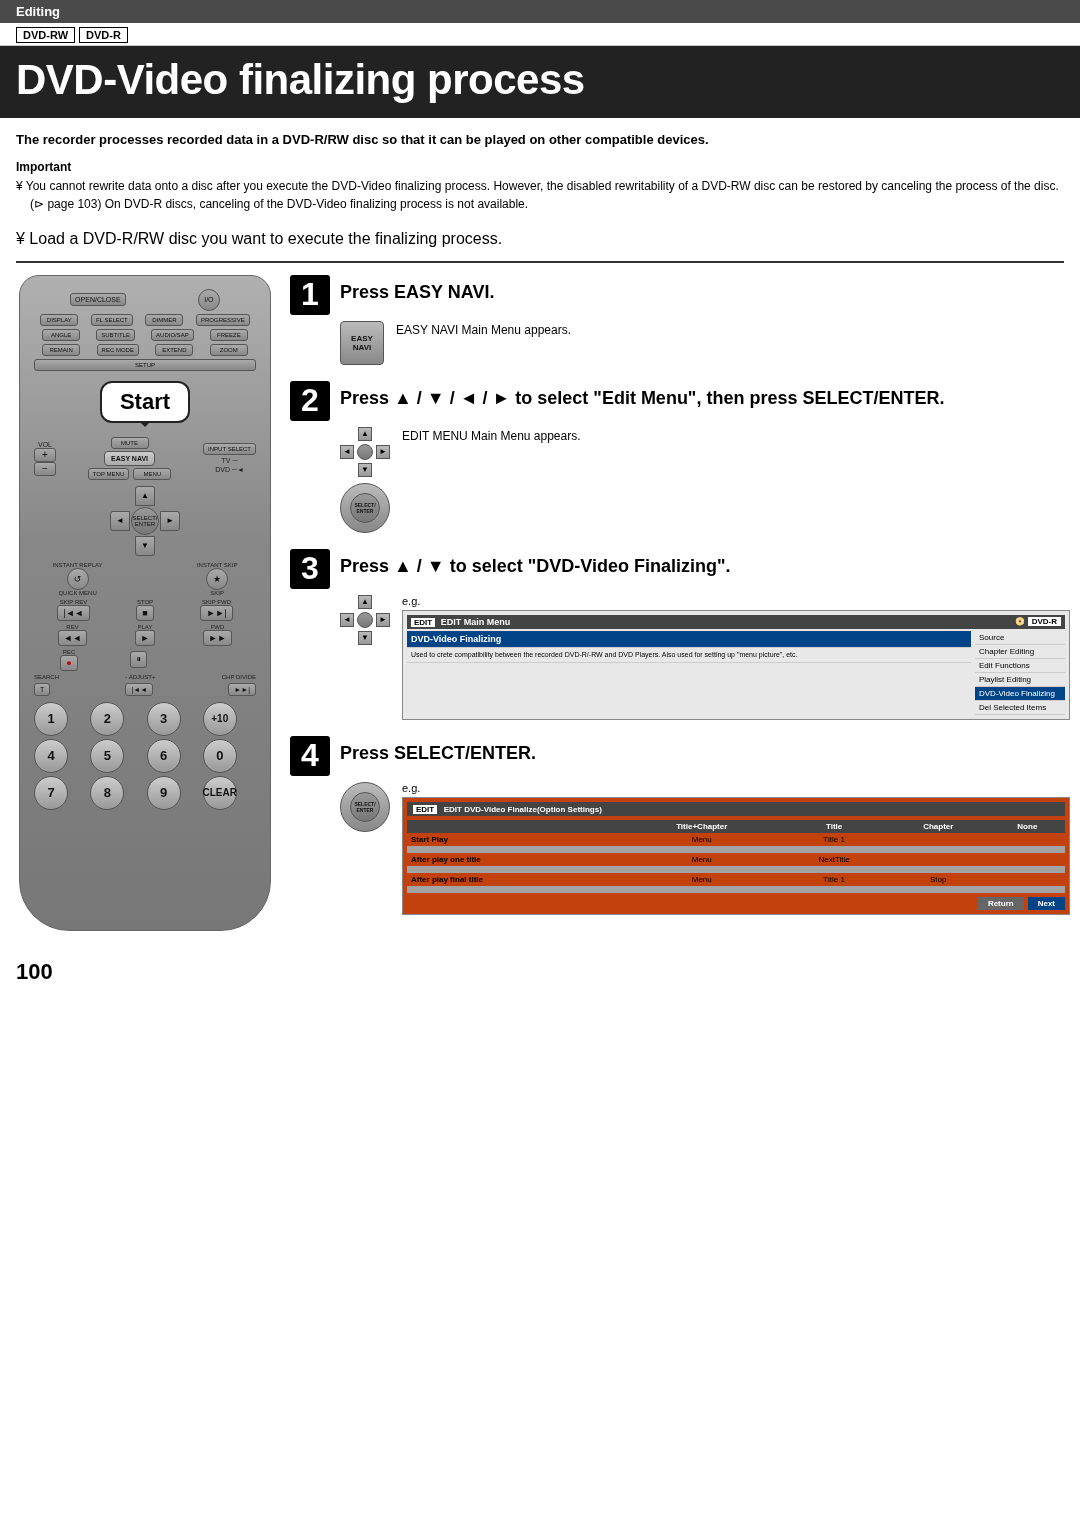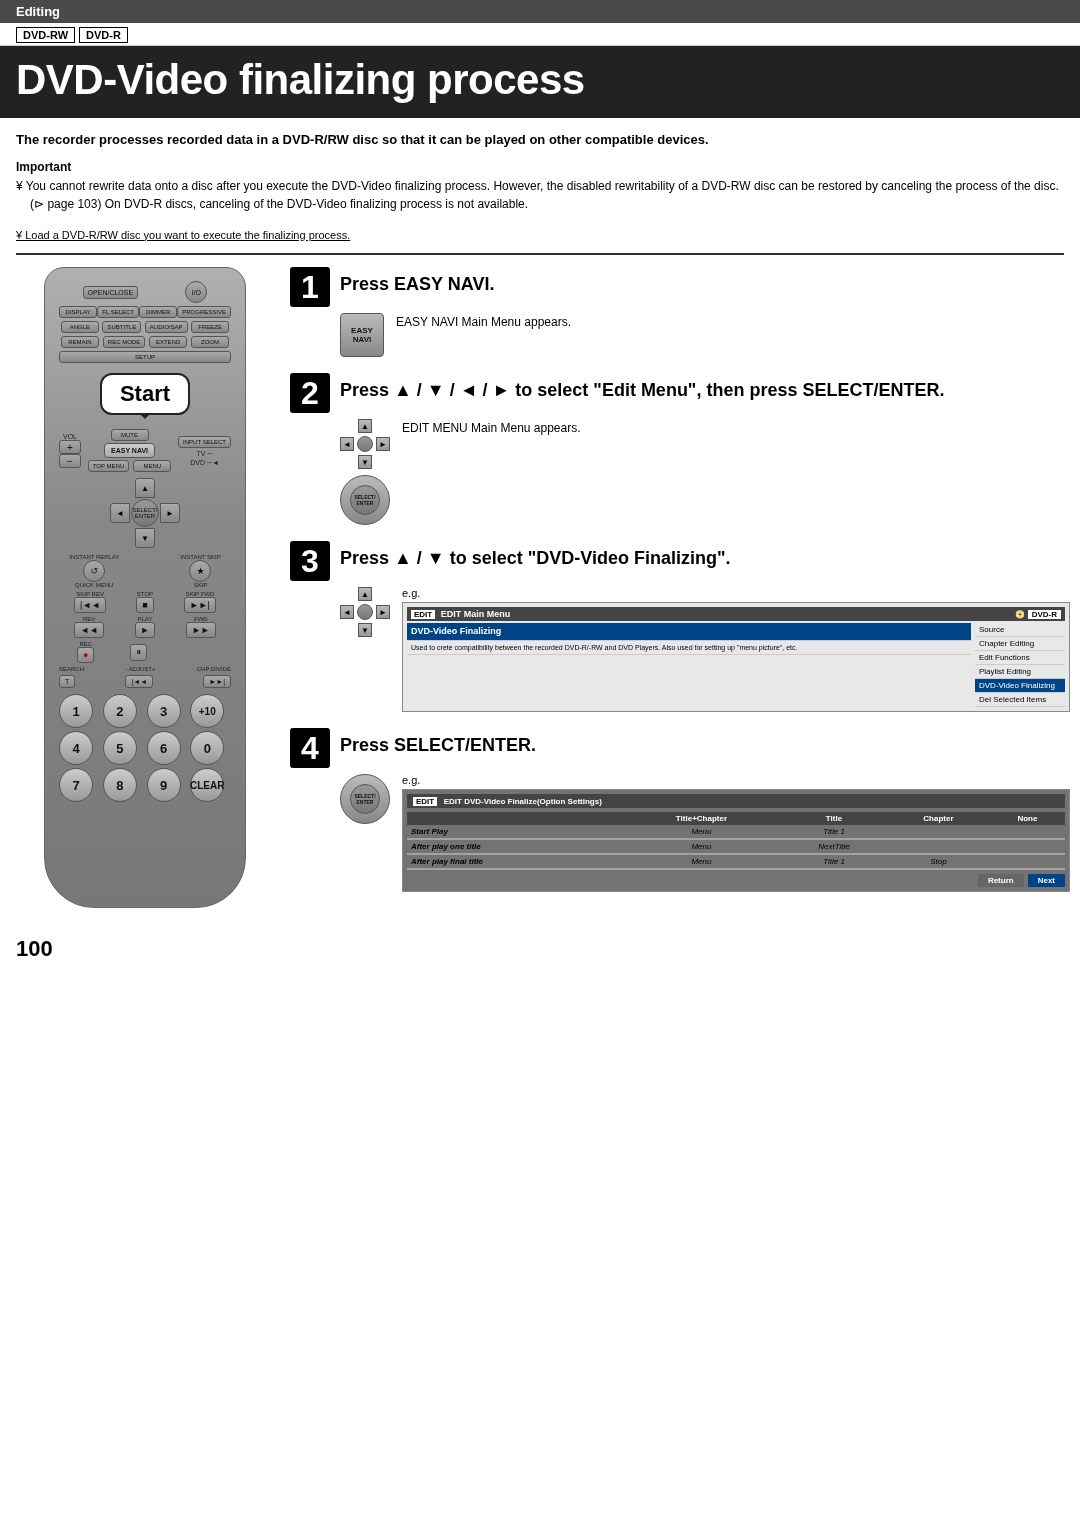--- a/index.html
+++ b/index.html
@@ -69,44 +69,43 @@
     }
     .preparation-title {
       font-weight: bold;
       font-size: 12px;
       margin-bottom: 4px;
     }
     .preparation-title::before {
       content: '■ ';
     }
     .preparation-text {
-      font-size: 11px;
+      font-size: 16px;
       line-height: 1.5;
       padding-left: 14px;
       text-indent: -14px;
-      text-decoration: underline;
     }
 
     
     .main-content {
       display: flex;
       padding: 0 10px 20px;
       gap: 10px;
     }
 
     
     .remote-container {
       width: 270px;
       flex-shrink: 0;
       display: flex;
       justify-content: center;
       padding-top: 4px;
     }
     .remote {
-      width: 202px;
+      width: 252px;
       background: linear-gradient(180deg, #b0b0b0 0%, #888 40%, #777 100%);
       border-radius: 20px 20px 50px 50px;
       padding: 10px 14px 20px;
       border: 1px solid #666;
       position: relative;
     }
     .remote-row {
       display: flex;
       justify-content: space-around;
       align-items: center;
@@ -468,21 +467,21 @@
       color: #fff;
       text-align: center;
       padding: 2px 4px;
       font-size: 8px;
       margin: 2px 4px;
     }
 
     
     .screen-options {
       border: 1px solid #888;
-      background: #737373;
+      background: #c2410c;
       padding: 4px;
       font-size: 9px;
       min-width: 220px;
     }
     .options-header {
       background: #444;
       color: #fff;
       padding: 2px 6px;
       font-size: 9px;
       font-weight: bold;
@@ -495,23 +494,22 @@
     }
     .options-table th {
       background: #444;
       color: #fff;
       padding: 2px 4px;
       font-weight: bold;
       text-align: center;
     }
     .options-table td {
       padding: 2px 4px;
-      border-bottom: 2px solid #a3a3a3;
-      text-align: center;
-      font-style: italic;
+      border-bottom: 7px solid #a3a3a3;
+      text-align: center;
     }
     .options-footer {
       display: flex;
       justify-content: flex-end;
       gap: 4px;
       margin-top: 4px;
     }
     .options-btn {
       background: #666;
       color: #fff;

